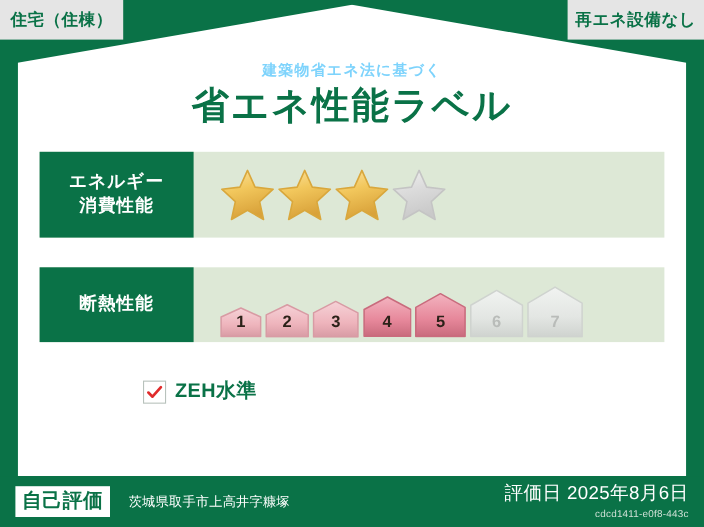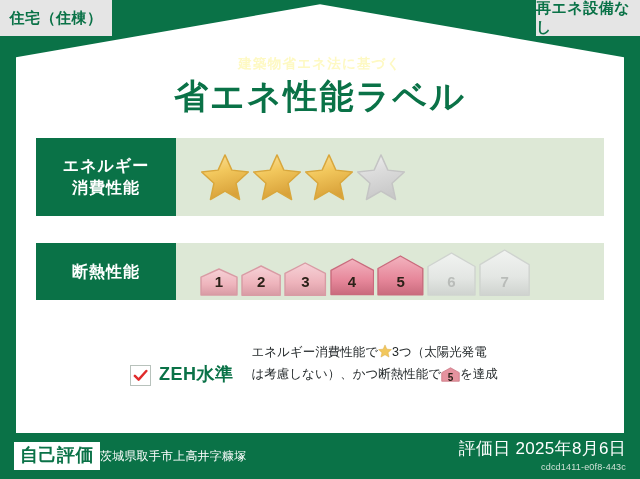--- a/index.html
+++ b/index.html
@@ -31,21 +31,21 @@
     font-weight: bold;
     font-size: 15px;
     letter-spacing: 0.5px;
     display: flex;
     align-items: center;
     justify-content: center;
     height: 36px;
     z-index: 6;
   }
   #tag-left  { left: 0;  width: 112px; }
-  #tag-right { right: 0; width: 104px; }
+  #tag-right { right: 0; width: 124px; }
 
   
   #body-panel {
     position: absolute;
     left: 16px;
     right: 16px;
     top: 0;
     bottom: 46px;
     background: #ffffff;
     z-index: 3;
@@ -55,21 +55,21 @@
   
   #title-block {
     position: absolute;
     left: 0;
     right: 0;
     top: 56px;
     text-align: center;
     z-index: 5;
   }
   #title-sub {
-    color: #fef9c3;
+    color: #7dd3fc;
     font-size: 13.5px;
     font-weight: bold;
     letter-spacing: 1.2px;
     line-height: 1.2;
   }
   #title-main {
     color: #0a7247;
     font-size: 34px;
     font-weight: bold;
     letter-spacing: 2px;
@@ -81,21 +81,21 @@
   .rating-row {
     position: absolute;
     left: 36px;
     width: 568px;
     display: flex;
     align-items: stretch;
     background: #dde8d6;
     z-index: 5;
   }
   #row-energy { top: 138px; height: 78px; }
-  #row-insulation { top: 243px; height: 57px; }
+  #row-insulation { top: 243px; height: 68px; }
 
   .row-label {
     width: 140px;
     flex: 0 0 140px;
     background: #0a7247;
     color: #ffffff;
     font-weight: bold;
     font-size: 16px;
     letter-spacing: 1px;
     display: flex;
@@ -236,21 +236,21 @@
     color: #0a7247;
     font-weight: bold;
     font-size: 18px;
     letter-spacing: 0.5px;
     padding: 3px 6px;
     line-height: 1.2;
   }
   #address-text {
     color: #ffffff;
     font-size: 12px;
-    margin-left: 0;
+    margin-left: 17px;
     letter-spacing: 0.2px;
   }
   #footer-right { text-align: right; }
   #eval-date {
     color: #ffffff;
     font-size: 17px;
     letter-spacing: 0.3px;
     line-height: 1.3;
   }
   #eval-id {
@@ -438,32 +438,20 @@
     </div>
   </div>
 
   <div id="zeh-section">
     <div id="zeh-check-box">
       <svg viewBox="0 0 16 16" aria-hidden="true">
         <path d="M2 8.4 L6 12.4 L14.2 3.2" fill="none" stroke="#e02b2b" stroke-width="2.6" stroke-linecap="round" stroke-linejoin="round"></path>
       </svg>
     </div>
     <div id="zeh-label">ZEH水準</div>
-    <div id="zeh-desc">
-      <div>
-        <span>エネルギー消費性能で</span><span class="inline-star"><svg viewBox="0 0 24 24" aria-hidden="true">
-              <polygon points="12,1.6 15.2,8.8 23,9.6 17.2,14.8 18.9,22.4 12,18.5 5.1,22.4 6.8,14.8 1,9.6 8.8,8.8" fill="#f2c75c" stroke="#d8a93f" stroke-width="0.8"></polygon>
-            </svg></span><span>3つ（太陽光発電</span>
-      </div>
-      <div>
-        <span>は考慮しない）、かつ断熱性能で</span><span class="inline-house"><svg viewBox="0 0 26 20" aria-hidden="true" preserveAspectRatio="none">
-              <polygon points="1,19 1,7.5 13,1 25,7.5 25,19" fill="#e5939f" stroke="#c9727f" stroke-width="1"></polygon>
-            </svg><b>5</b></span><span>を達成</span>
-      </div>
-    </div>
   </div>
 
   <div id="footer">
     <div id="footer-left">
       <div id="self-eval-badge">自己評価</div>
       <div id="address-text">茨城県取手市上高井字糠塚</div>
     </div>
     <div id="footer-right">
       <div id="eval-date">評価日 2025年8月6日</div>
       <div id="eval-id">cdcd1411-e0f8-443c</div>

